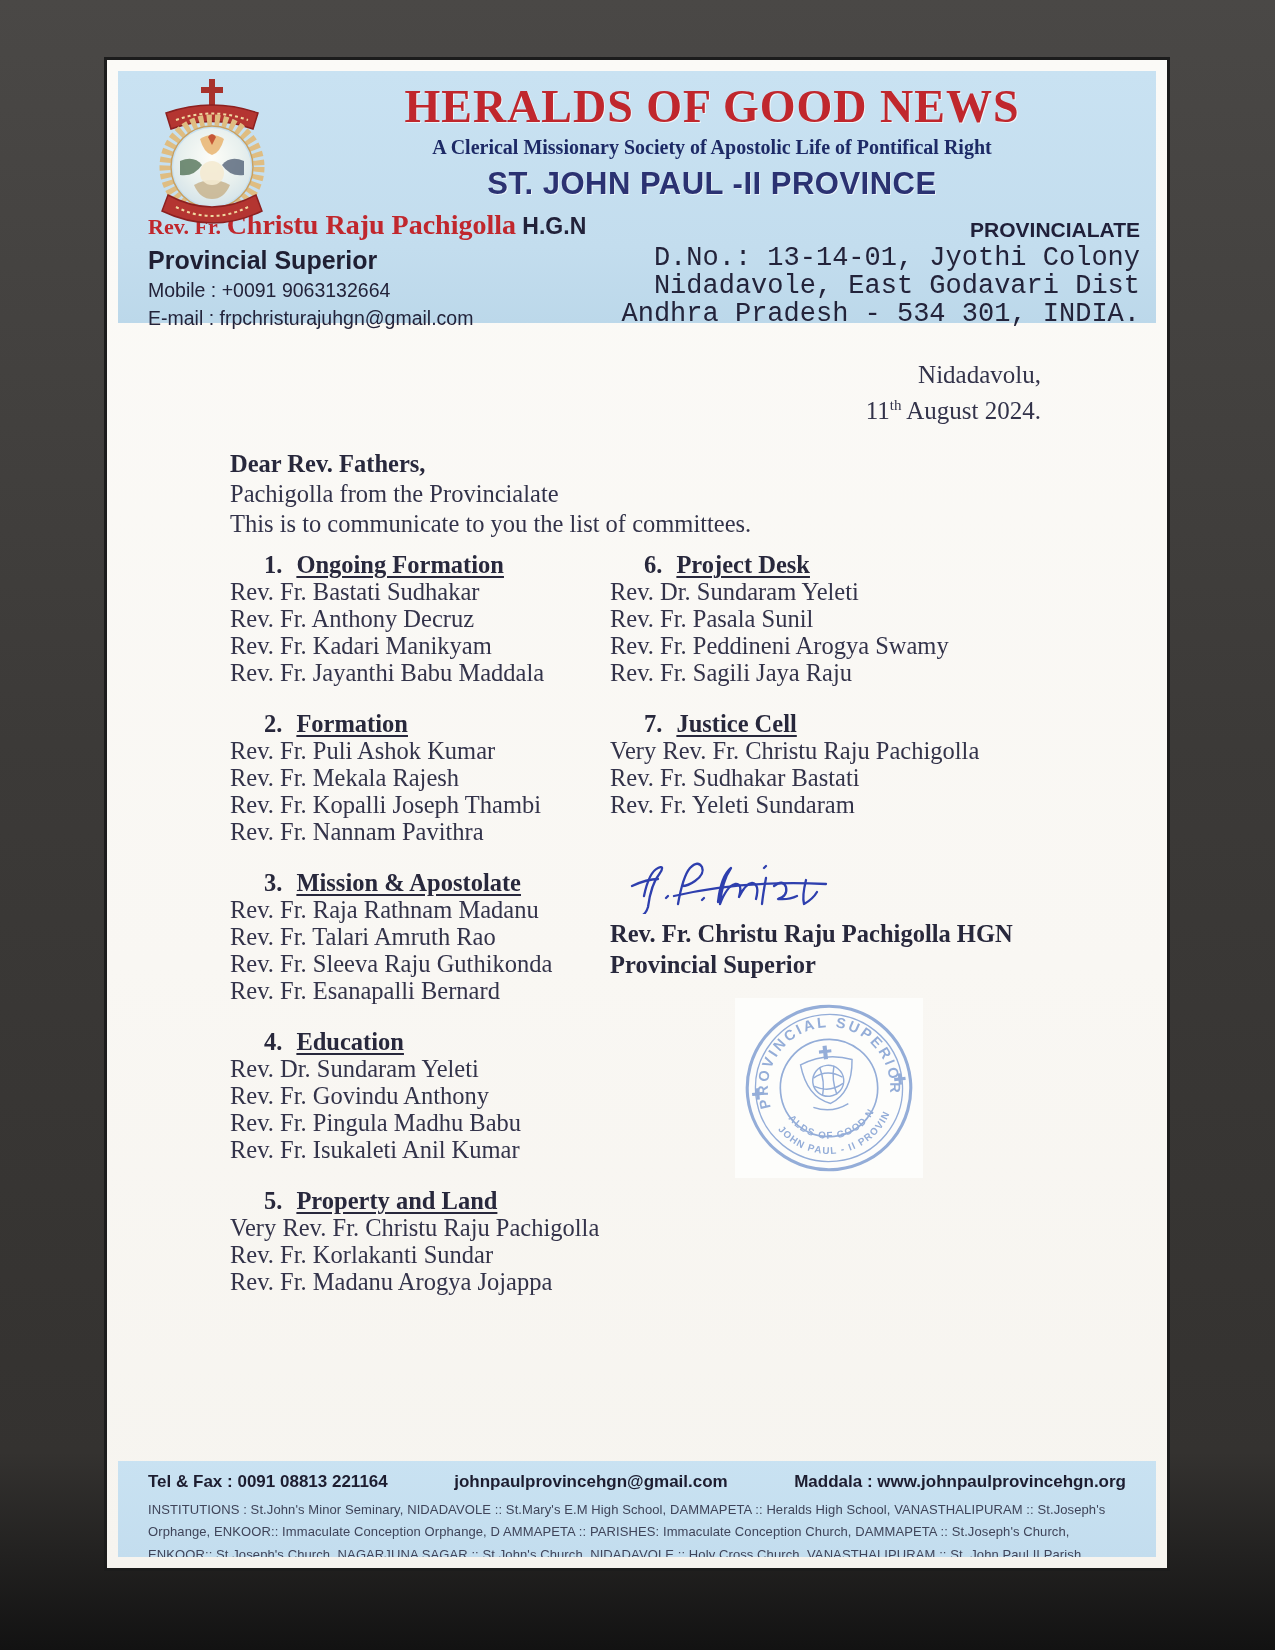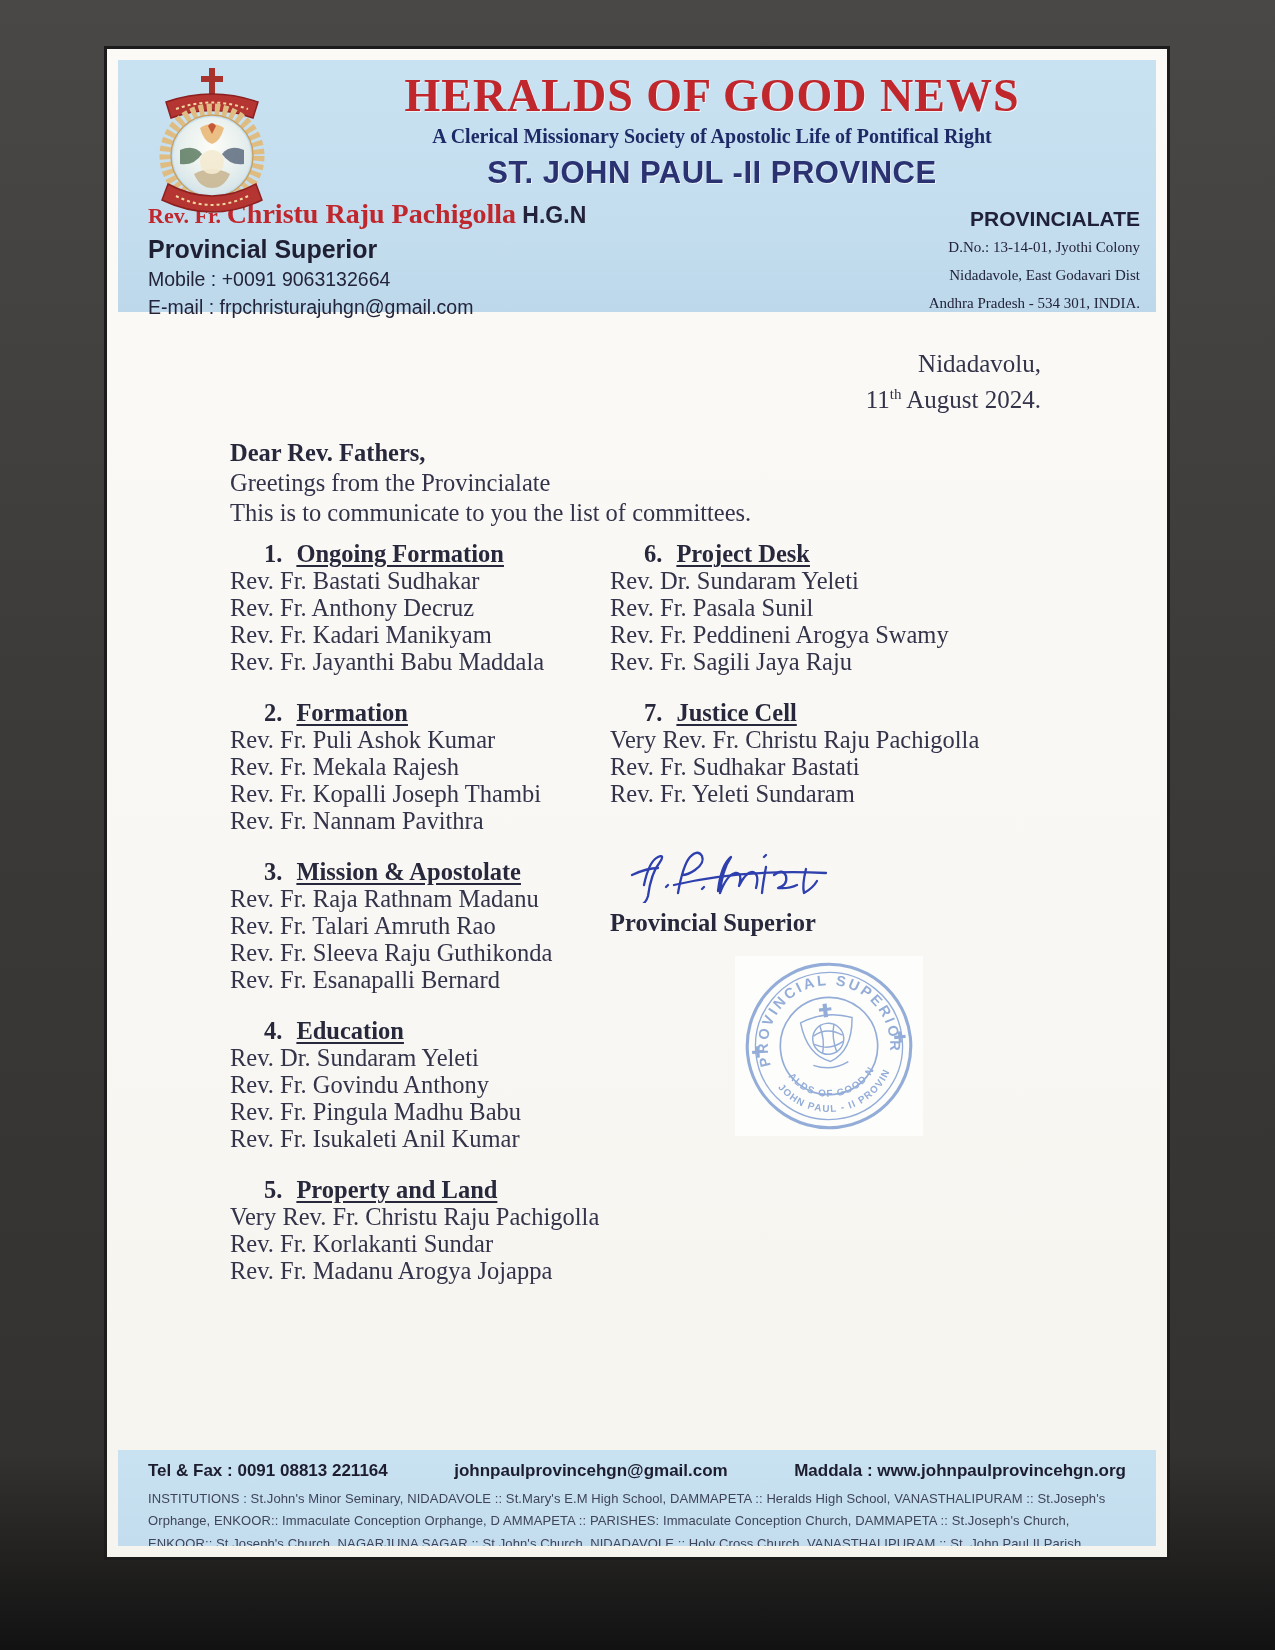--- a/index.html
+++ b/index.html
@@ -3,21 +3,21 @@
 <meta charset="utf-8">
 <style>
   * { margin:0; padding:0; box-sizing:border-box; }
   html,body { width:1275px; height:1650px; }
   body {
     font-family:"Liberation Serif", serif;
     background:linear-gradient(180deg,#4a4846 0%, #3c3a38 45%, #343230 88%, #121212 100%);
     position:relative; overflow:hidden;
   }
   .page {
-    position:absolute; left:104px; top:46px; width:1066px; height:1514px;
+    position:absolute; left:104px; top:57px; width:1066px; height:1514px;
     background:linear-gradient(180deg,#fbfaf7 0%, #f9f7f3 60%, #f6f4ef 100%);
     border:3px solid #1c1c1c;
     padding:11px;
   }
   
   .header-band {
     position:relative; height:252px;
     background:linear-gradient(180deg,#c9e2f2 0%, #c3ddee 70%, #bcd8ea 100%);
     padding-top:12px;
   }
@@ -38,21 +38,21 @@
   .contact-row { display:flex; justify-content:space-between; margin-top:6px; }
   .contact-left { margin-left:30px; }
   .name-line { line-height:32px; }
   .name-prefix { font-size:22px; font-weight:bold; color:#c0272d; }
   .name-main { font-size:28px; font-weight:bold; color:#c0272d;text-align:center; }
   .name-suffix { font-family:"Liberation Sans", sans-serif; font-size:23px; font-weight:bold; color:#22223a; }
   .contact-title { font-family:"Liberation Sans", sans-serif; font-size:25px; font-weight:bold; color:#1f1f33; line-height:31px; }
   .contact-small { font-family:"Liberation Sans", sans-serif; font-size:19.5px; color:#23233a; line-height:28px; }
   .contact-right { margin-right:16px; text-align:right; padding-top:6px; }
   .contact-right .r-title { font-family:"Liberation Sans", sans-serif; font-size:21px; font-weight:bold; color:#20203a; line-height:29px; }
-  .contact-right .r-line { font-family:Liberation Serif, serif; font-size:15px; color:#23233a; line-height:28px; }
+  .contact-right .r-line { font-family:Liberation Mono, monospace; font-size:27px; color:#23233a; line-height:28px; }
   
   .letter { padding:36px 55px 0 112px; position:relative; }
   .date-block { text-align:right; padding-right:60px; font-size:25px; color:#33334a; line-height:31px; }
   .subject-wrap { text-align:center; margin-top:24px; padding-right:60px; }
   .subject {
     display:inline-block; font-size:25px; font-weight:bold; color:#2e2e40;
     text-decoration:underline; text-underline-offset:4px; text-decoration-thickness:2px;
   }
   .salutation-block { margin-top:22px; font-size:24.5px; color:#33334a; }
   .salutation { font-weight:bold; color:#28283c; line-height:31px; }
@@ -146,21 +146,21 @@
   <div class="letter">
 
     <div class="date-block">
       <div>Nidadavolu,</div>
       <div><span>11</span><sup style="font-size:15px;">th</sup><span> August 2024.</span></div>
     </div>
 
 
     <div class="salutation-block">
       <div class="salutation">Dear Rev. Fathers,</div>
-      <div class="body-line">Greetings from the Provincialate</div>
+      <div class="body-line">Pachigolla from the Provincialate</div>
       <div class="body-line">This is to communicate to you the list of committees.</div>
     </div>
 
     <div class="columns">
 
       <div class="col-left">
 
         <div class="committee">
           <div class="committee-head">
             <span class="committee-num">1.</span><span class="committee-title">Ongoing Formation</span>
@@ -242,20 +242,21 @@
               <path d="M56,52 q5,-28 12,-36 q8,-8 12,-1 q3,7 -7,14 q-7,5 -13,5"></path>
               <path d="M80,48 l2,-2"></path>
               <path d="M96,50 q3,-26 13,-34 q-9,13 -11,36 q7,-18 15,-20 q8,-1 4,13 q7,-14 13,-14 q8,1 4,16"></path>
               <path d="M144,26 q-3,16 -4,26"></path>
               <path d="M142,16 l2,-2"></path>
               <path d="M152,34 q9,-7 12,1 q2,9 -8,12 q11,1 19,-3"></path>
               <path d="M184,28 q-4,16 -2,24 q9,-5 13,-12"></path>
               <path d="M52,44 Q120,28 204,32"></path>
             </g>
           </svg>
+          <div class="signatory-name">Rev. Fr. Christu Raju Pachigolla HGN</div>
           <div class="signatory-title">Provincial Superior</div>
 
           <div class="seal-wrap">
             <svg width="176" height="176" viewBox="0 0 170 170">
               <g transform="rotate(-6 85 85)" opacity="0.82" fill="none" stroke="#7d9cd1">
                 <circle cx="85" cy="85" r="79" stroke-width="3"></circle>
                 <circle cx="85" cy="85" r="71" stroke-width="1.3"></circle>
                 <circle cx="85" cy="85" r="47" stroke-width="1.6"></circle>
 
                 <g stroke-width="1.4">

